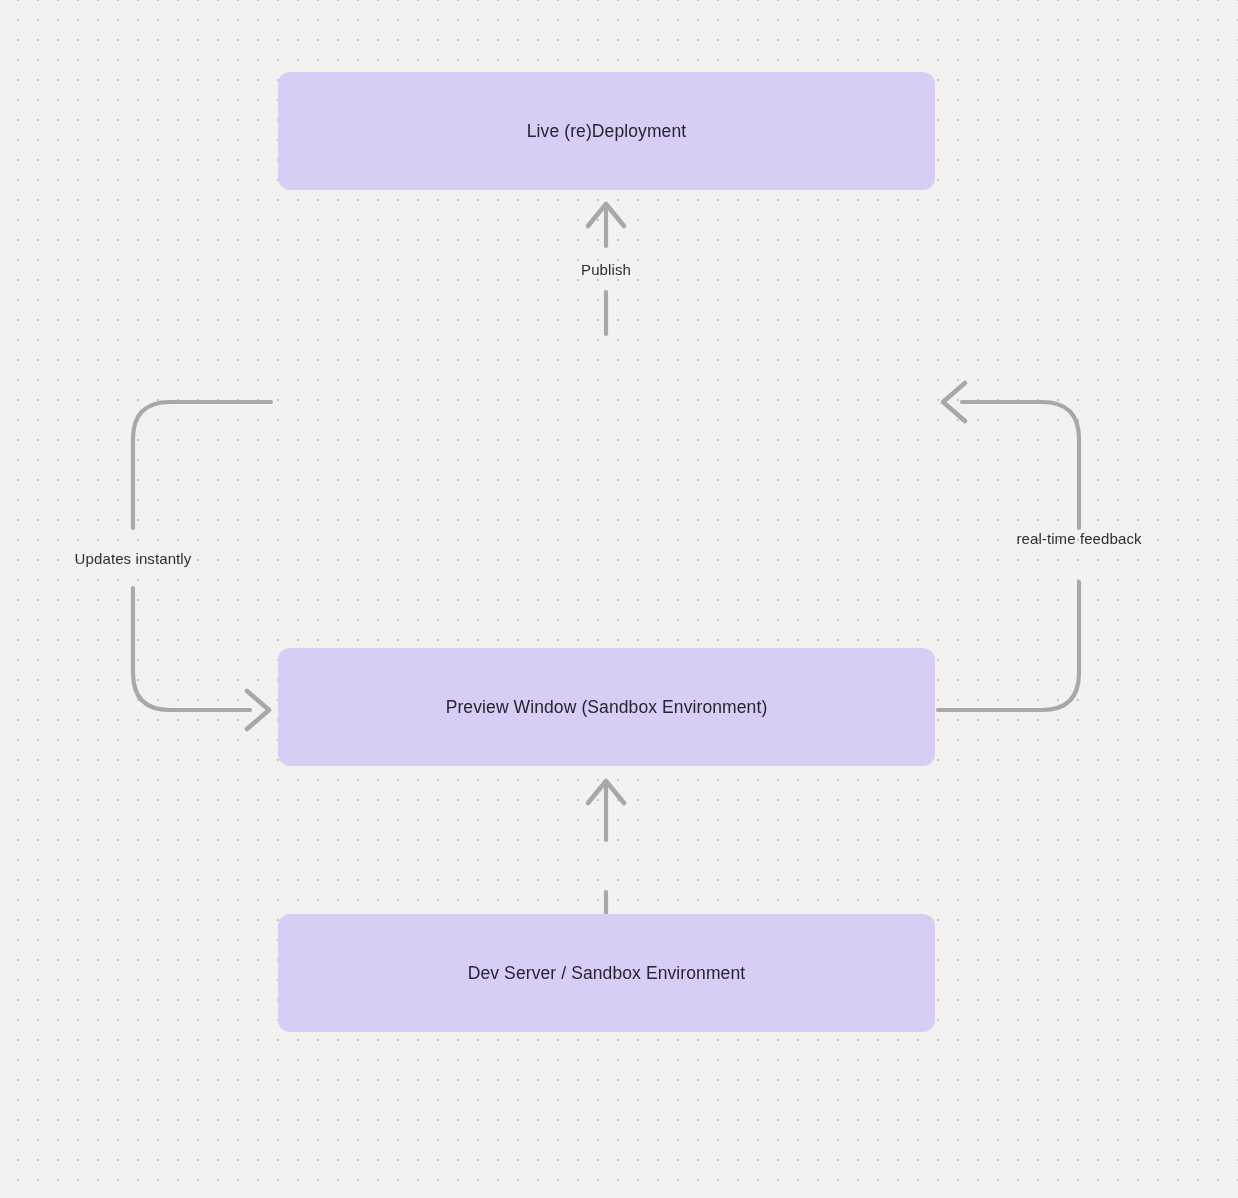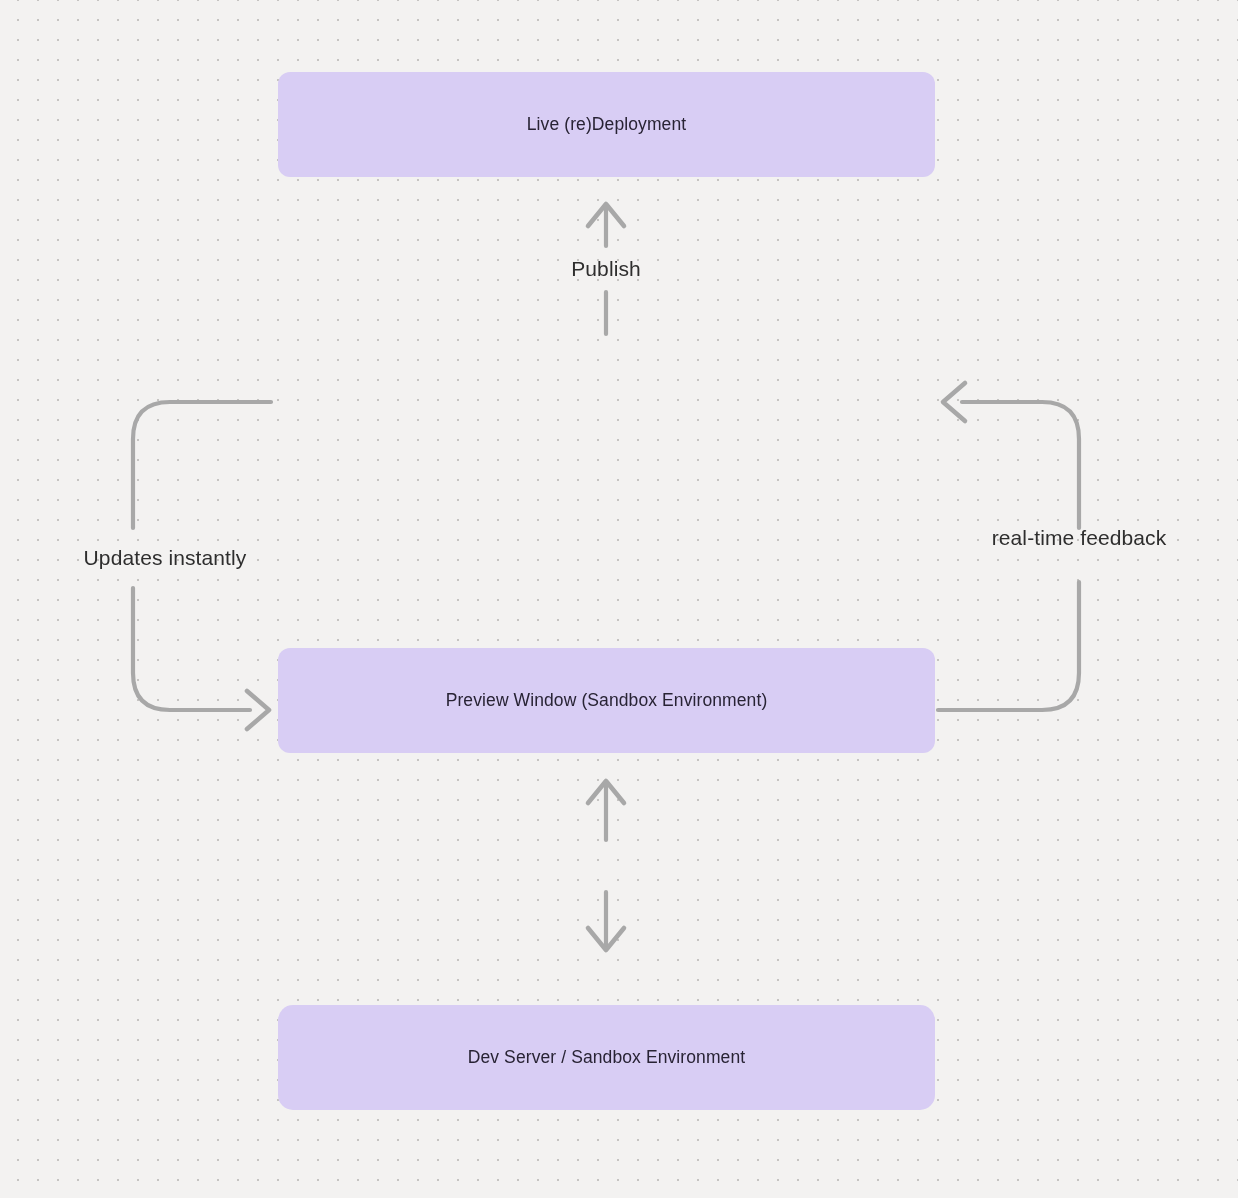--- a/index.html
+++ b/index.html
@@ -31,45 +31,45 @@
     stroke: #a8a8a8;
     stroke-linecap: round;
     stroke-linejoin: round;
   }
   .edge-line { stroke-width: 4.2px; }
   .edge-head { stroke-width: 4.6px; }
   .node {
     position: absolute;
     left: 278px;
     width: 657px;
-    height: 105px;
+    height: 118px;
     background: #d8cdf4;
     border-radius: 12px;
     display: flex;
     align-items: center;
     justify-content: center;
     text-align: center;
     color: #282334;
     font-size: 17.5px;
     letter-spacing: 0.1px;
   }
   .node-live    { top: 72px; }
   .node-editor  { top: 340px; }
   .node-preview { top: 648px; text-align: right; }
-  .node-dev     { top: 1005px; border-radius: 15px; }
+  .node-dev     { top: 914px; }
   .edge-label {
     position: absolute;
     transform: translate(-50%, -50%);
     white-space: nowrap;
     color: #2e2e2e;
-    font-size: 21px;
+    font-size: 15px;
     letter-spacing: 0.1px;
   }
   .label-publish  { left: 606px;  top: 269px; }
-  .label-updates  { left: 133px;  top: 558px; margin-left: 32px; }
+  .label-updates  { left: 133px;  top: 558px; }
   .label-feedback { left: 1079px; top: 538px; }
   .label-spun     { left: 606px;  top: 866px; }
 </style>
 </head>
 <body>
 
 <div class="canvas">
 
   <svg class="edges-layer" viewBox="0 0 1238 1198" xmlns="http://www.w3.org/2000/svg">
 

